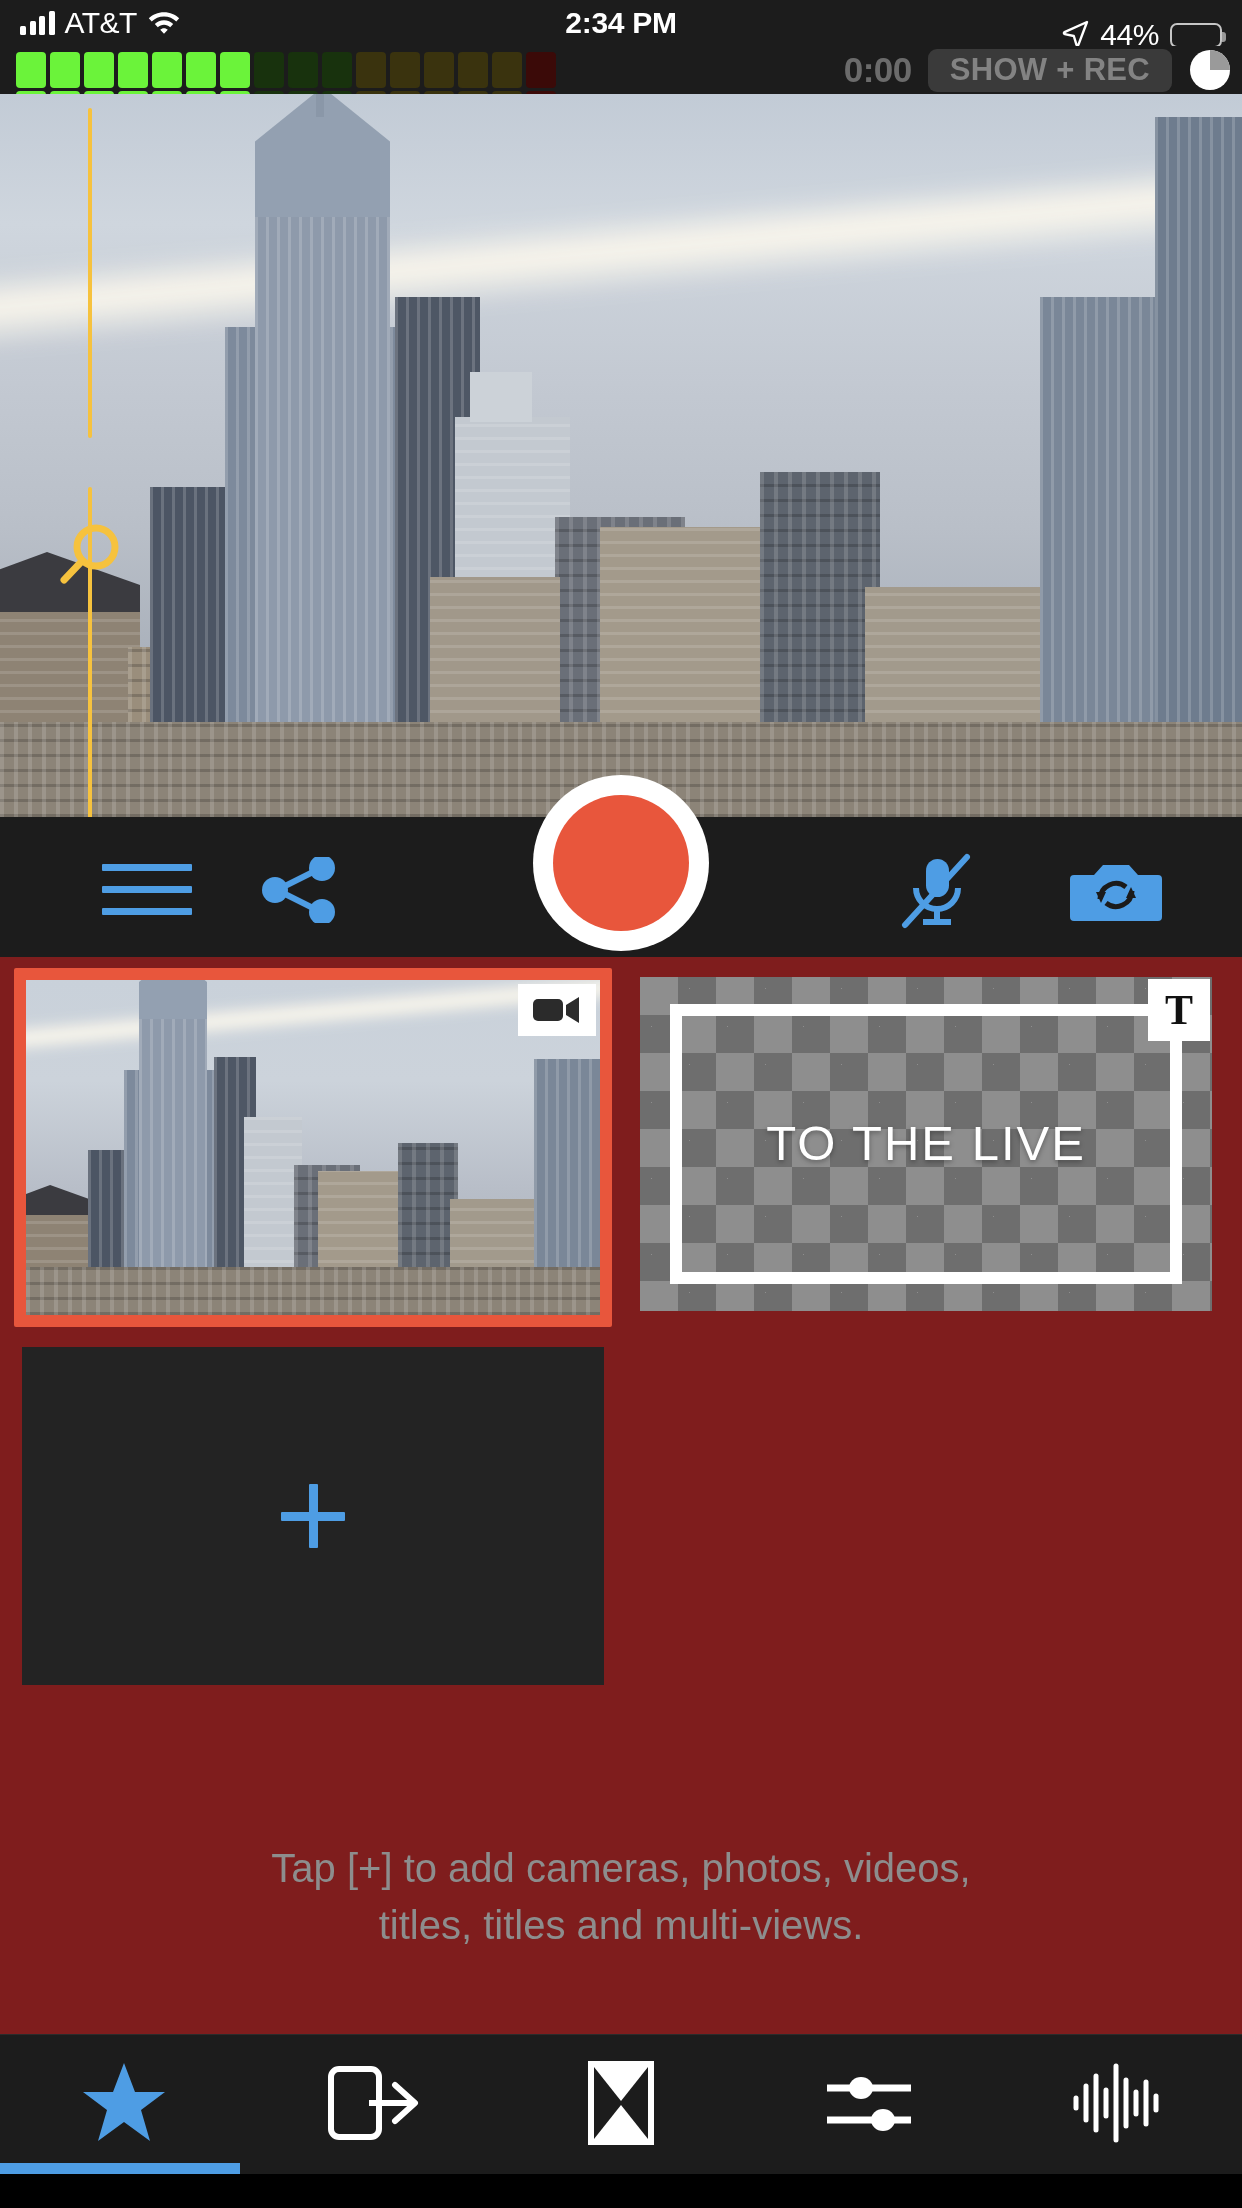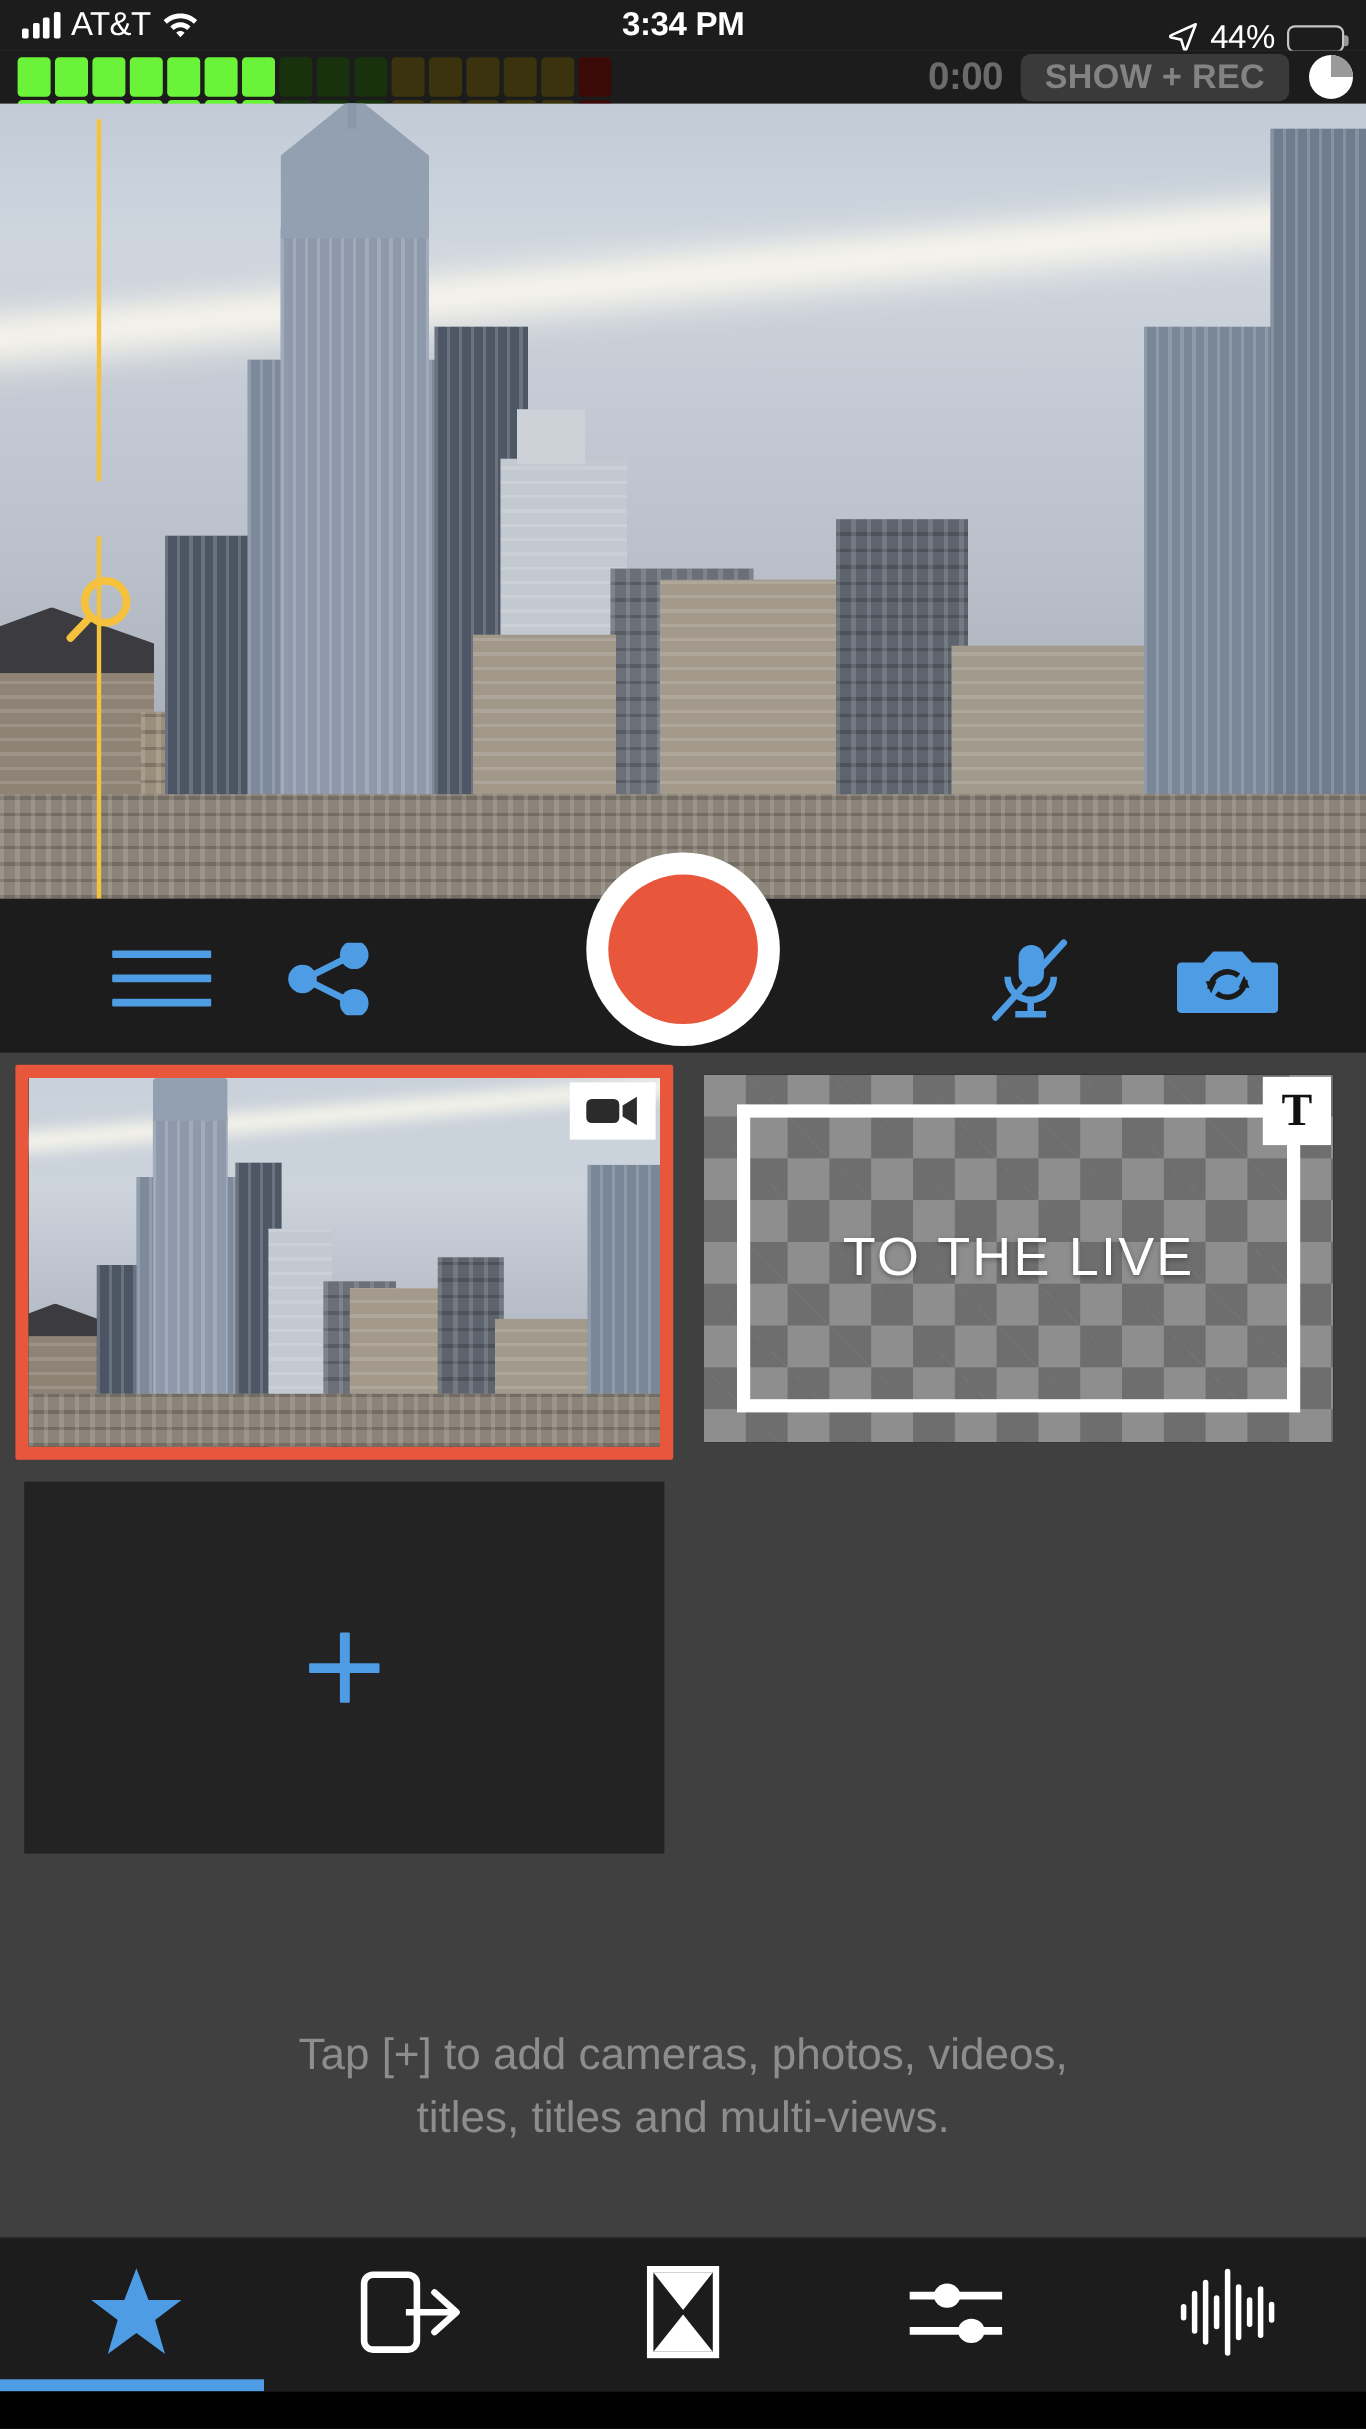--- a/index.html
+++ b/index.html
@@ -2,21 +2,21 @@
 <html><head>
 <meta charset="utf-8">
 <style>
   * { margin:0; padding:0; box-sizing:border-box; }
   html, body {
     width:1242px; height:2208px;
     background:#000;
     font-family:"Liberation Sans", sans-serif;
     overflow:hidden;
   }
-  #app { position:relative; width:1242px; height:2208px; background:#404040; }
+  #app { position:relative; width:1242px; height:2208px; background:#7f1d1d; }
 
   
   .statusbar {
     position:absolute; top:0; left:0; width:1242px; height:46px;
     background:#1c1c1c; color:#fff;
     display:flex; align-items:center;
   }
   .sb-left { position:absolute; left:20px; top:0; height:46px; display:flex; align-items:center; gap:10px; }
   .sb-center { position:absolute; left:0; width:1242px; text-align:center; top:0; height:46px;
                display:flex; align-items:center; justify-content:center; }
@@ -207,21 +207,21 @@
       <span class="carrier">AT&amp;T</span>
       <span>
         <svg width="34" height="26" viewBox="0 0 34 26">
           <path d="M17 4.2c6.1 0 11.5 2.4 15.2 6.1l-2.9 3.3C26.2 10.5 21.8 8.6 17 8.6S7.8 10.5 4.7 13.6L1.8 10.3C5.5 6.6 10.9 4.2 17 4.2z" fill="#fff"></path>
           <path d="M17 12.2c3.6 0 6.9 1.5 9.2 3.8l-3 3.3c-1.6-1.6-3.8-2.6-6.2-2.6s-4.6 1-6.2 2.6l-3-3.3c2.3-2.3 5.6-3.8 9.2-3.8z" fill="#fff"></path>
           <path d="M17 20.2c1.5 0 2.8.6 3.8 1.6L17 25.8l-3.8-4c1-1 2.3-1.6 3.8-1.6z" fill="#fff"></path>
         </svg>
       </span>
     </div>
     <div class="sb-center">
-      <span class="sb-time">3:34 PM</span>
+      <span class="sb-time">2:34 PM</span>
     </div>
     <div class="sb-right">
       <span>
         <svg width="28" height="28" viewBox="0 0 28 28">
           <path d="M26 3 3.5 13.2c-.9.4-.8 1.7.2 1.9l9.1 1.9 2.6 8.7c.3 1 1.6 1 2 .1L26 3z" fill="none" stroke="#fff" stroke-width="2.4" stroke-linejoin="round"></path>
         </svg>
       </span>
       <span class="sb-batt-text">44%</span>
       <span class="battery">
         <span class="fill" id="batt-fill" style="width: 44%;"></span>

